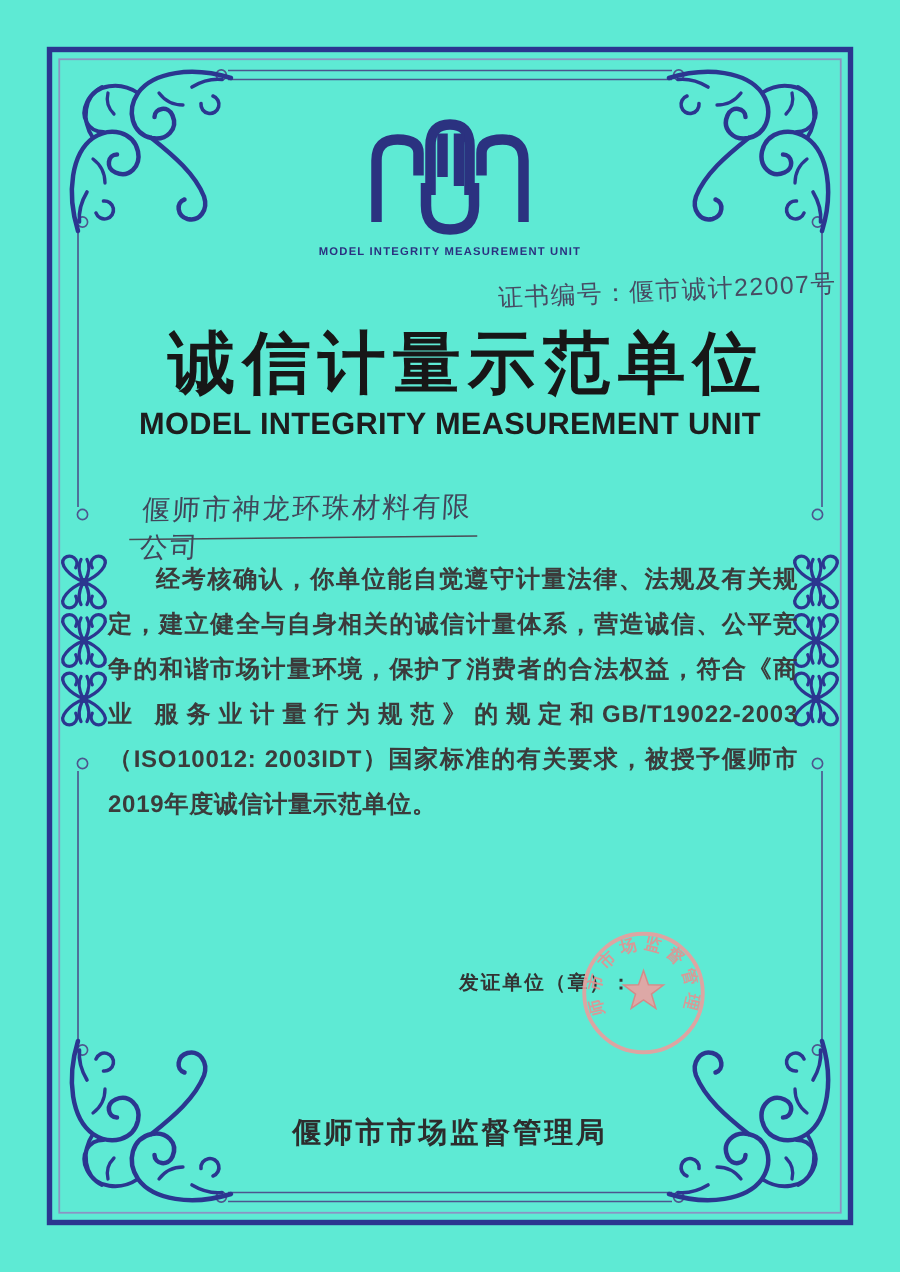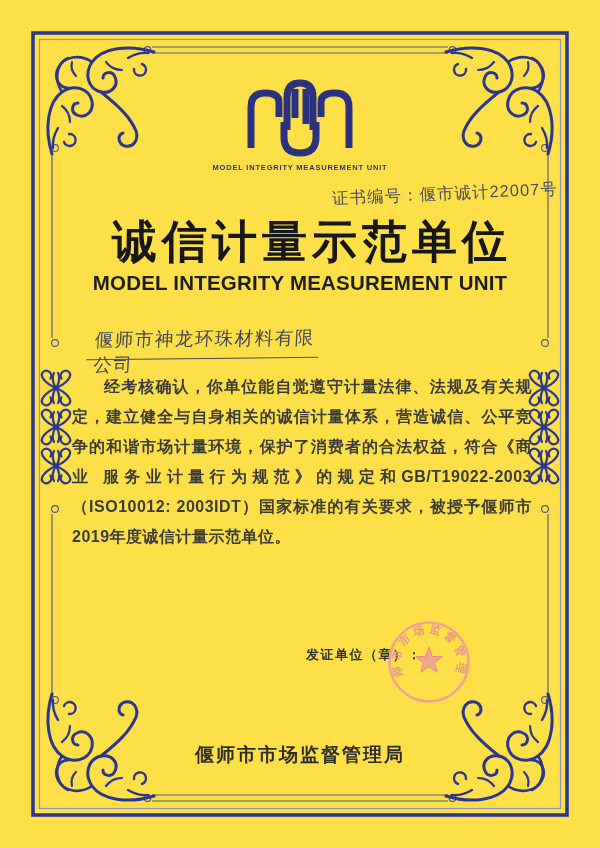--- a/index.html
+++ b/index.html
@@ -1,17 +1,17 @@
 <!DOCTYPE html>
 <html><head>
 <meta charset="utf-8">
 <style>
   html,body{margin:0;padding:0;background:#ffffff;}
   .page{
-    position:relative;width:600px;height:848px;background:#fde047;overflow:hidden;
+    position:relative;width:600px;height:848px;background:#5eead4;overflow:hidden;
     font-family:"Liberation Sans", sans-serif;color:#222;
   }
   .border-svg{position:absolute;left:0;top:0;width:600px;height:848px;}
   .logo-svg{position:absolute;left:238px;top:76px;width:124px;height:86px;}
   .logo-wordmark{
     position:absolute;left:0;right:0;top:163px;text-align:center;
     font-size:7.5px;font-weight:bold;letter-spacing:.8px;color:#2b3280;
   }
   .cert-no{
     position:absolute;left:332px;top:183px;width:235px;

